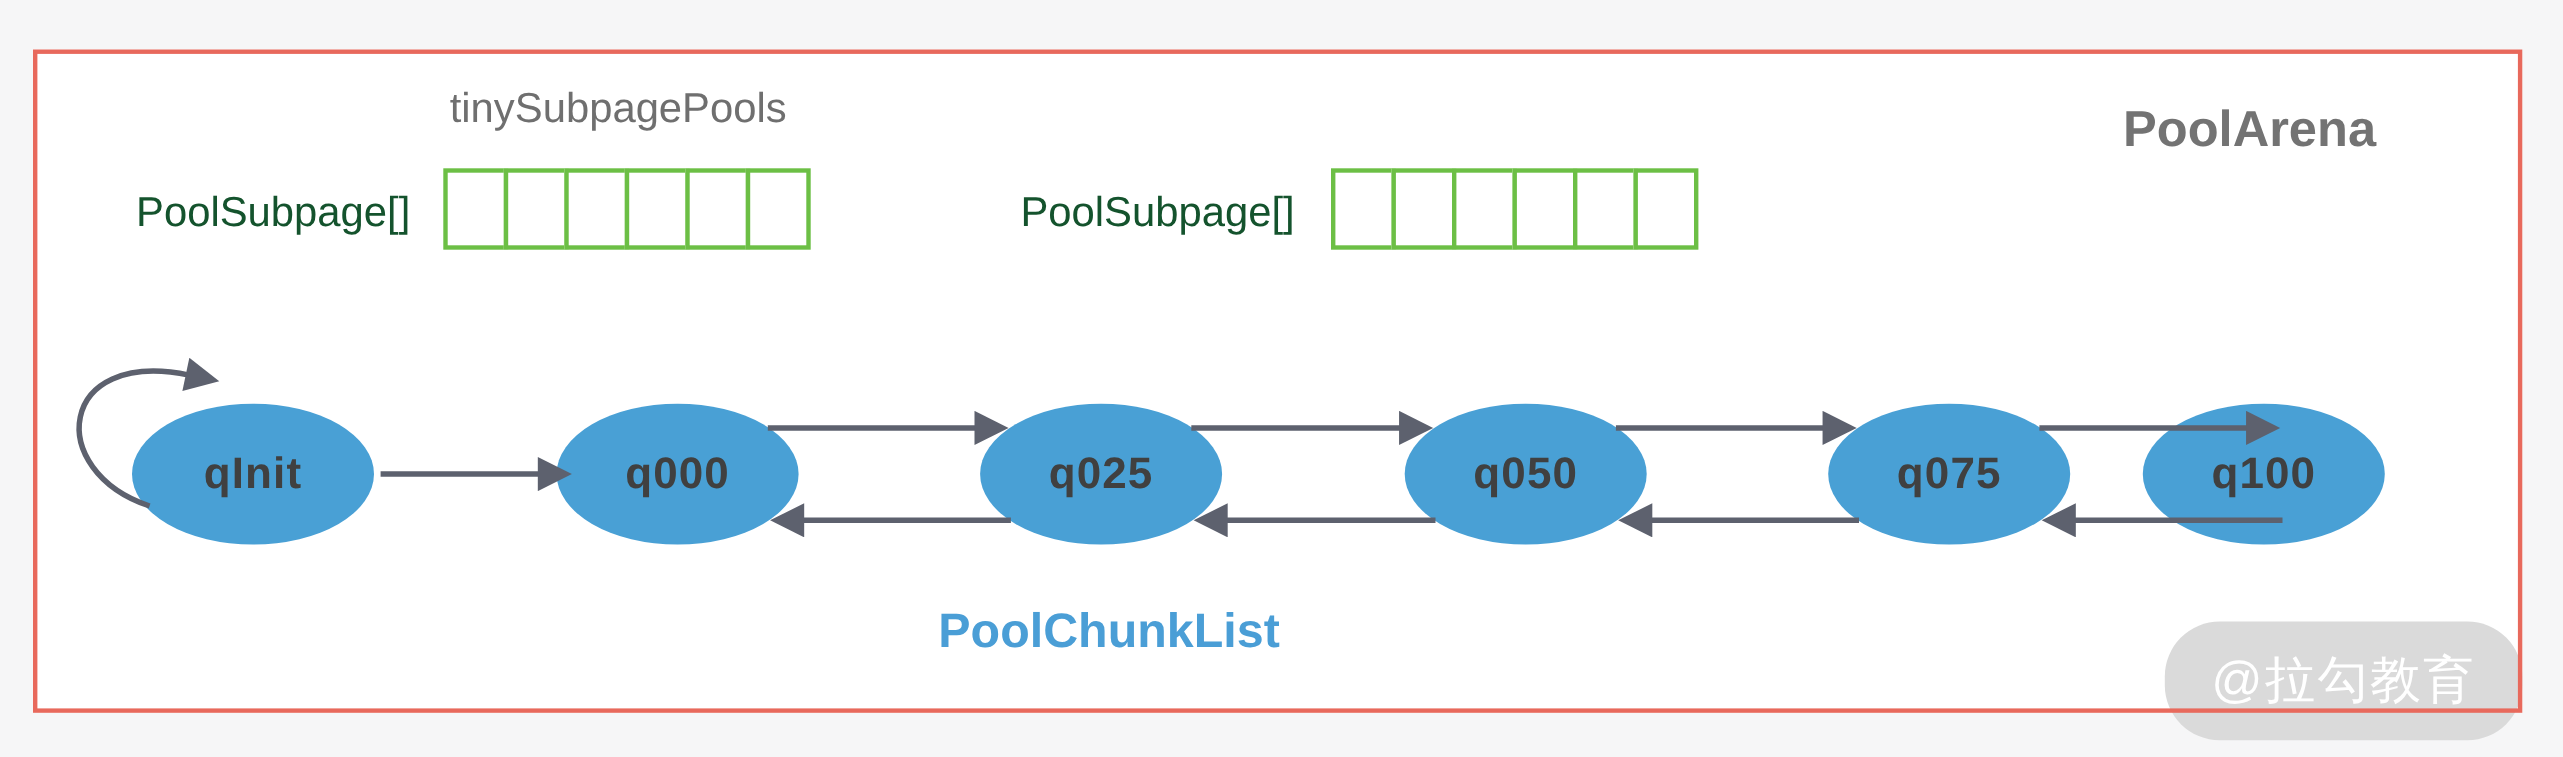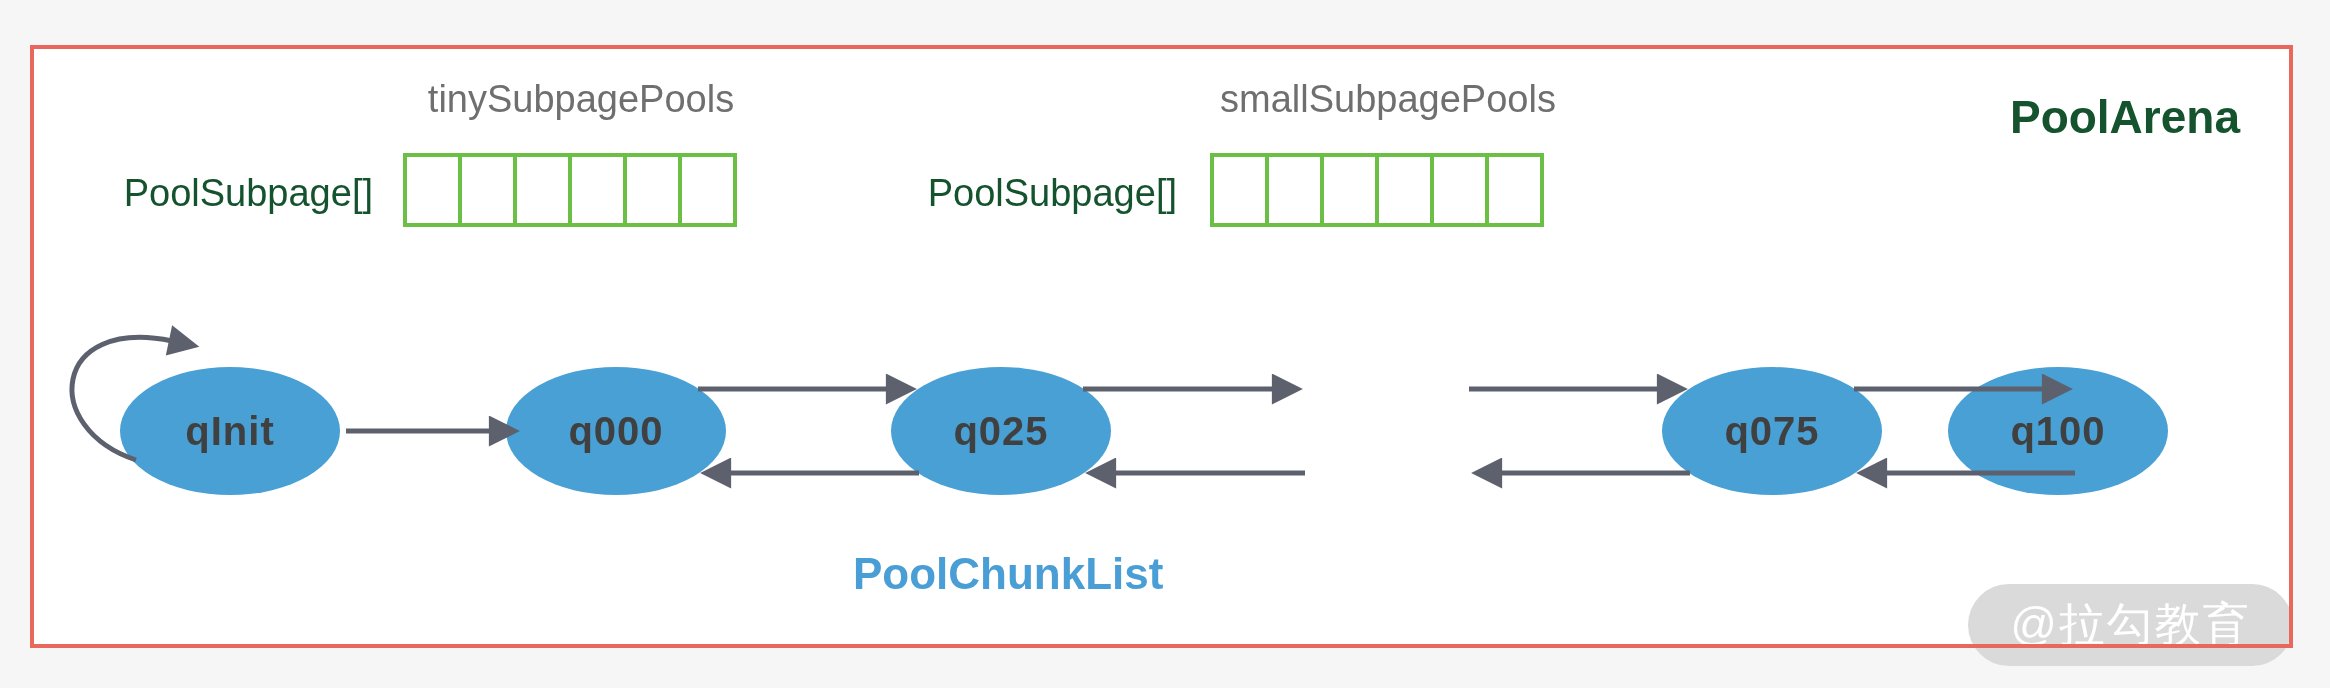--- a/index.html
+++ b/index.html
@@ -12,29 +12,29 @@
   .arena-bg{
     position:absolute;left:30px;top:45px;width:2263px;height:603px;
     background:#ffffff;z-index:0;
   }
   .arena-border{
     position:absolute;left:30px;top:45px;width:2263px;height:603px;
     border:4px solid #e8695c;box-sizing:border-box;
     z-index:5;pointer-events:none;
   }
   .arena-title{
-    position:absolute;top:90px;left:1930px;width:310px;text-align:right;
-    font-size:46px;font-weight:bold;color:#14532d;z-index:2;
+    position:absolute;top:90px;left:1930px;width:310px;
+    font-size:46px;font-weight:bold;color:#737373;z-index:2;
   }
   
   .pool-title{
     position:absolute;top:78px;width:356px;text-align:center;
     font-size:38px;color:#6f6f6f;z-index:2;white-space:nowrap;
   }
-  .pool-title.tiny{left:403px;}
+  .pool-title.tiny{left:384px;}
   .pool-title.small{left:1210px;}
   .array-label{
     position:absolute;top:172px;width:260px;text-align:right;
     font-size:38px;color:#14532d;z-index:2;white-space:nowrap;
   }
   .array-label.tiny{left:113px;}
   .array-label.small{left:917px;}
   .pool-grid{
     position:absolute;top:153px;height:74px;display:flex;z-index:2;
   }
@@ -54,23 +54,23 @@
   .node-label{
     color:#404040;font-size:40px;font-weight:bold;letter-spacing:1px;
   }
   .edges{position:absolute;left:0;top:0;z-index:3;pointer-events:none;}
   .chunklist-title{
     position:absolute;left:853px;top:549px;width:300px;
     font-size:44px;font-weight:bold;color:#4a9ed6;z-index:2;white-space:nowrap;
   }
   
   .watermark{
-    position:absolute;left:1968px;top:565px;width:325px;height:82px;
+    position:absolute;left:1968px;top:565px;width:325px;height:108px;
     background:#dadada;border-radius:50px;z-index:4;
-    display:flex;align-items:center;justify-content:center;margin-top:19px;
+    display:flex;align-items:center;justify-content:center;
   }
   .watermark-text{
     color:#ffffff;font-size:46px;letter-spacing:2px;white-space:nowrap;
   }
 </style>
 </head>
 <body>
 
 <div class="canvas">
 
@@ -82,39 +82,41 @@
   <div class="array-label tiny">PoolSubpage[]</div>
   <div class="pool-grid tiny">
     <div class="pool-cell"></div>
     <div class="pool-cell"></div>
     <div class="pool-cell"></div>
     <div class="pool-cell"></div>
     <div class="pool-cell"></div>
     <div class="pool-cell"></div>
   </div>
 
-  <div class="pool-title small">smallSubpagePools</div>
   <div class="array-label small">PoolSubpage[]</div>
   <div class="pool-grid small">
     <div class="pool-cell"></div>
     <div class="pool-cell"></div>
     <div class="pool-cell"></div>
     <div class="pool-cell"></div>
     <div class="pool-cell"></div>
     <div class="pool-cell"></div>
   </div>
 
   <div class="node" style="left:120px">
     <span class="node-label">qInit</span>
   </div>
   <div class="node" style="left:506px">
     <span class="node-label">q000</span>
   </div>
   <div class="node" style="left:891px">
     <span class="node-label">q025</span>
+  </div>
+  <div class="node" style="left:1277px">
+    <span class="node-label">q050</span>
   </div>
   <div class="node" style="left:1662px">
     <span class="node-label">q075</span>
   </div>
   <div class="node" style="left:1948px">
     <span class="node-label">q100</span>
   </div>
 
   <svg class="edges" width="2330" height="688" viewBox="0 0 2330 688">
     <defs>

